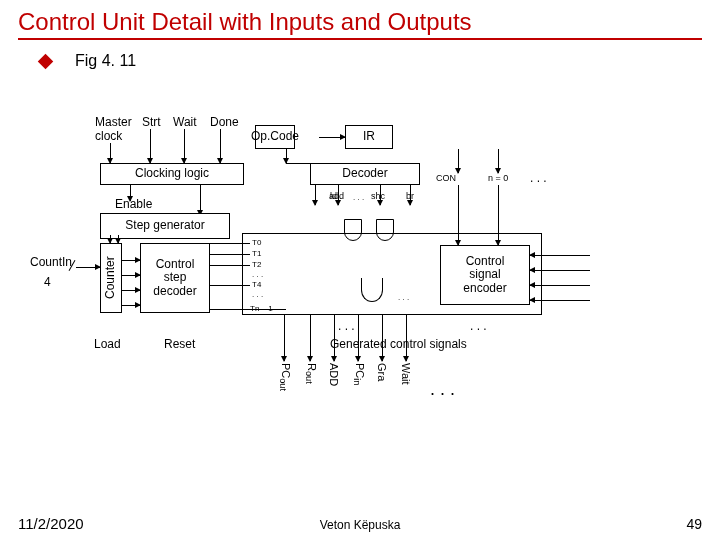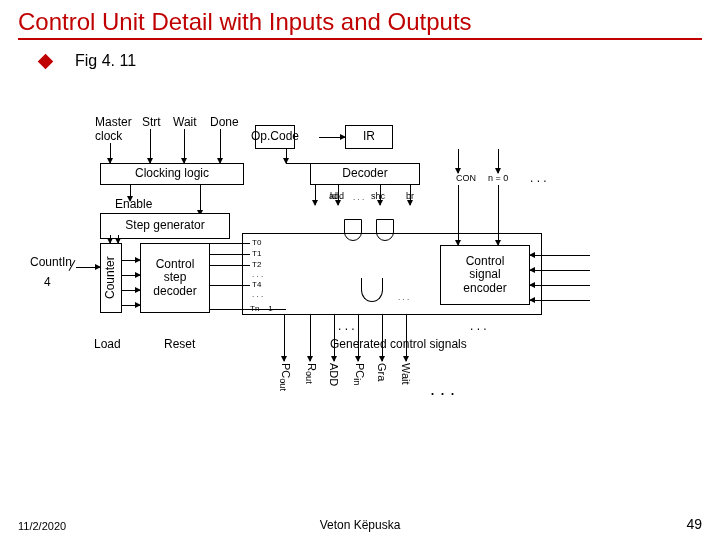--- a/index.html
+++ b/index.html
@@ -95,21 +95,21 @@
     border-bottom-right-radius: 50%;
     background: #fff;
     transform: rotate(90deg);
   }
   .vert-signal {
     writing-mode: vertical-rl;
     text-orientation: mixed;
     position: absolute;
     font-size: 11px;
   }
-  .footer-l { position: absolute; bottom: 8px; left: 18px; font-size: 11px; }
+  .footer-l { position: absolute; bottom: 8px; left: 18px; font-size: 15px; }
   .footer-c { position: absolute; bottom: 8px; left: 50%; transform: translateX(-50%); font-size: 12px; }
   .footer-r { position: absolute; bottom: 8px; right: 18px; font-size: 14px; }
   .slash {
     position: absolute; width: 12px; height: 1px; background:#000; transform: rotate(-60deg);
   }
 </style>
 </head>
 <body>
 
 <div class="title">Control Unit Detail with Inputs and Outputs</div>
@@ -150,21 +150,21 @@
   <div class="vline arrowdown" style="left:255px; top:70px; height:20px;"></div>
   <div class="vline arrowdown" style="left:278px; top:70px; height:20px;"></div>
   <div class="vline arrowdown" style="left:320px; top:70px; height:20px;"></div>
   <div class="vline arrowdown" style="left:350px; top:70px; height:20px;"></div>
   <div class="lbl small" style="left:250px; top:76px;padding-left:20px;">ld</div>
   <div class="lbl small" style="left:269px; top:76px;">add</div>
   <div class="lbl tiny" style="left:293px; top:78px;">. . .</div>
   <div class="lbl small" style="left:311px; top:76px;">shc</div>
   <div class="lbl small" style="left:346px; top:76px;">br</div>
 
-  <div class="lbl small" style="left:396px; top:58px;">CON</div>
+  <div class="lbl small" style="left:376px; top:58px;">CON</div>
   <div class="lbl small" style="left:428px; top:58px;">n = 0</div>
   <div class="lbl" style="left:470px; top:56px;">. . .</div>
   <div class="vline arrowdown" style="left:398px; top:34px; height:24px;"></div>
   <div class="vline arrowdown" style="left:438px; top:34px; height:24px;"></div>
   <div class="vline arrowdown" style="left:398px; top:70px; height:60px;"></div>
   <div class="vline arrowdown" style="left:438px; top:70px; height:60px;"></div>
 
   <div class="lbl" style="left:-30px; top:140px;">CountIn</div>
   <div class="lbl" style="left:-16px; top:160px;">4</div>
   <div class="hline arrowright" style="left:16px; top:152px; width:24px;"></div>

